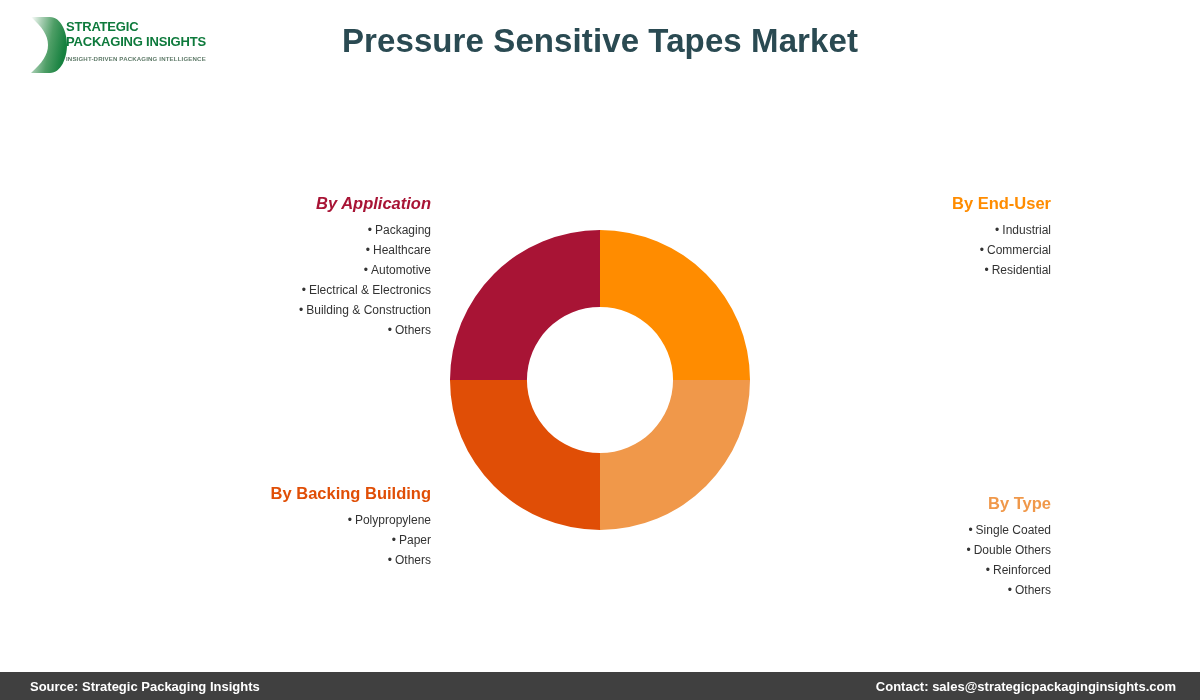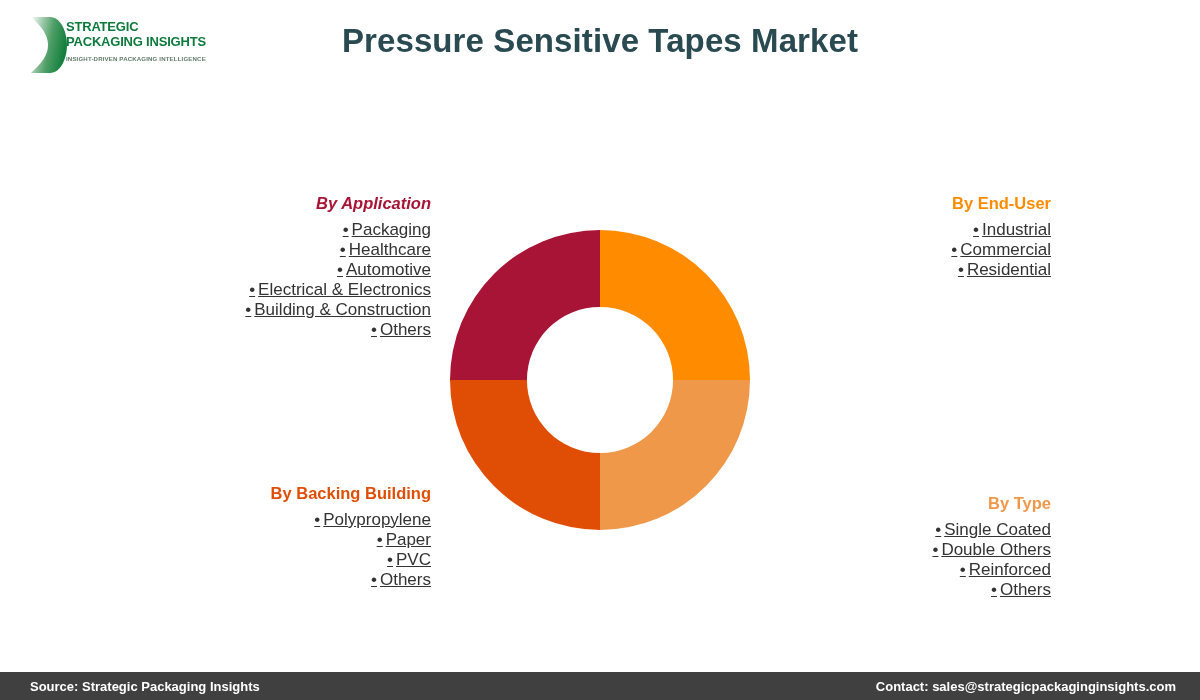--- a/index.html
+++ b/index.html
@@ -57,22 +57,22 @@
   #donut-svg { display:block; width:300px; height:300px; }
 
   
   .seg-block { position:absolute; }
   .seg-heading {
     font-size:16.5px; font-weight:bold;
     white-space:nowrap; line-height:20px;
   }
   .seg-list { margin-top:7px; }
   .seg-item {
-    font-size:17px; color:#333333;
-    line-height:20px; white-space:nowrap;text-decoration:underline;
+    font-size:12px; color:#333333;
+    line-height:20px; white-space:nowrap;
   }
   .seg-item .bullet { margin-right:3px; }
 
   .align-right { text-align:right; }
   .align-left  { text-align:right; }
 
   #block-application    { left:151px; top:193px; width:280px; }
   #block-enduser        { left:771px; top:193px; width:280px; }
   #block-backing        { left:151px; top:483px; width:280px; }
   #block-type           { left:771px; top:493px; width:280px; }
@@ -153,21 +153,20 @@
         <div class="seg-item"><span class="bullet">•</span><span>Commercial</span></div>
         <div class="seg-item"><span class="bullet">•</span><span>Residential</span></div>
       </div>
   </div>
 
   <div class="seg-block align-right" id="block-backing">
     <div class="seg-heading" style="color: rgb(224, 78, 6);">By Backing Building</div>
     <div class="seg-list">
         <div class="seg-item"><span class="bullet">•</span><span>Polypropylene</span></div>
         <div class="seg-item"><span class="bullet">•</span><span>Paper</span></div>
-        <div class="seg-item"><span class="bullet">•</span><span>PVC</span></div>
         <div class="seg-item"><span class="bullet">•</span><span>Others</span></div>
       </div>
   </div>
 
   <div class="seg-block align-left" id="block-type">
     <div class="seg-heading" style="color: rgb(240, 152, 74);">By Type</div>
     <div class="seg-list">
         <div class="seg-item"><span class="bullet">•</span><span>Single Coated</span></div>
         <div class="seg-item"><span class="bullet">•</span><span>Double Others</span></div>
         <div class="seg-item"><span class="bullet">•</span><span>Reinforced</span></div>

